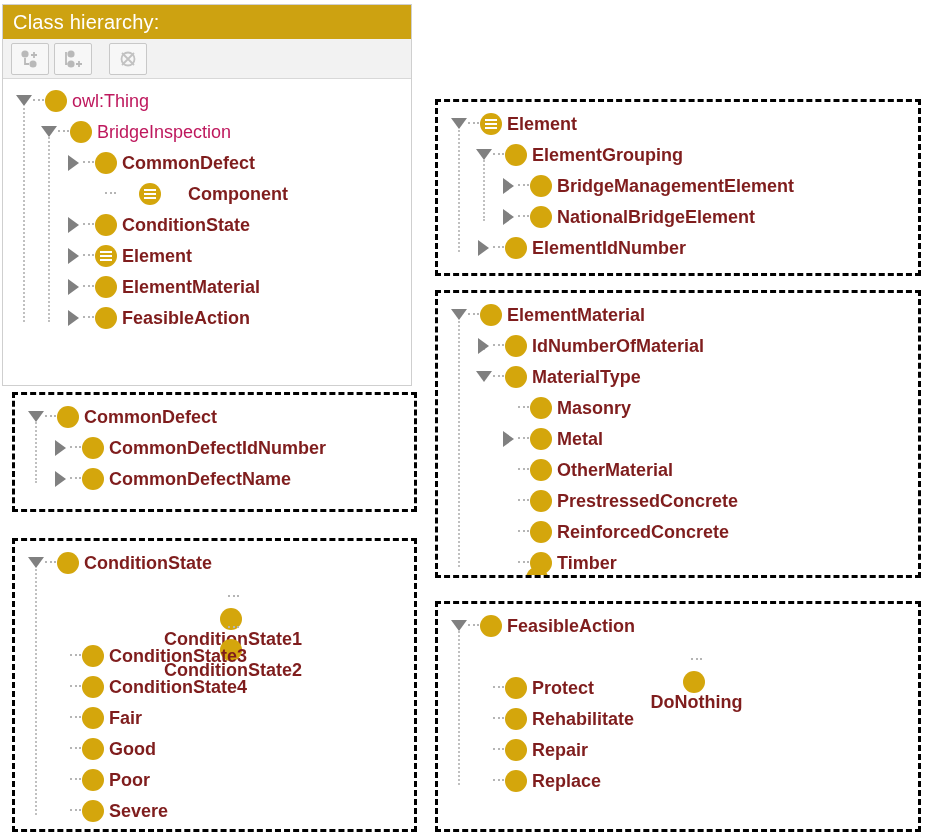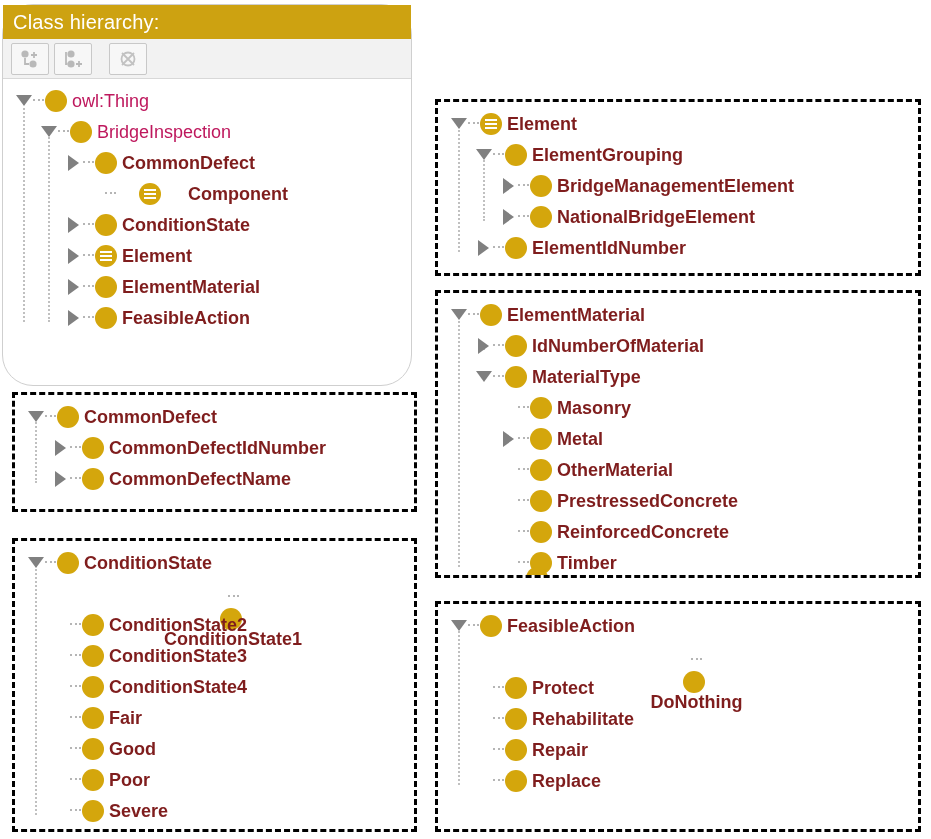--- a/index.html
+++ b/index.html
@@ -140,21 +140,21 @@
   .partial{
     position:absolute;
     width:22px;height:22px;
     border-radius:50%;
     background:#d4a60c;
   }
 </style>
 </head>
 <body>
 
-<div class="panel panel-solid" id="p-class-hierarchy" style="left:2px;top:4px;width:410px;height:382px;border-radius:31px;">
+<div class="panel panel-solid" id="p-class-hierarchy" style="left:2px;top:4px;width:410px;height:382px;">
 
   <div class="titlebar">
     <span>Class hierarchy:</span>
   </div>
 
   <div class="toolbar">
     <div class="tbtn">
       <svg width="22" height="20" viewBox="0 0 22 20" aria-hidden="true">
         <circle cx="6" cy="5" r="3.6" fill="#b9b9b9"></circle>
         <circle cx="14" cy="15" r="3.6" fill="#b9b9b9"></circle>
@@ -290,21 +290,21 @@
         <span class="connector"></span>
         <span class="nodeicon"></span>
         <span class="label">ConditionState</span>
       </div>
       <div class="row" style="padding-left: 37px; flex-direction: column;">
         <span class="twisty none"></span>
         <span class="connector"></span>
         <span class="nodeicon"></span>
         <span class="label">ConditionState1</span>
       </div>
-      <div class="row" style="padding-left: 37px;">
+      <div class="row" style="padding-left: 37px; flex-direction: column;">
         <span class="twisty none"></span>
         <span class="connector"></span>
         <span class="nodeicon"></span>
         <span class="label">ConditionState2</span>
       </div>
       <div class="row" style="padding-left: 37px;">
         <span class="twisty none"></span>
         <span class="connector"></span>
         <span class="nodeicon"></span>
         <span class="label">ConditionState3</span>

